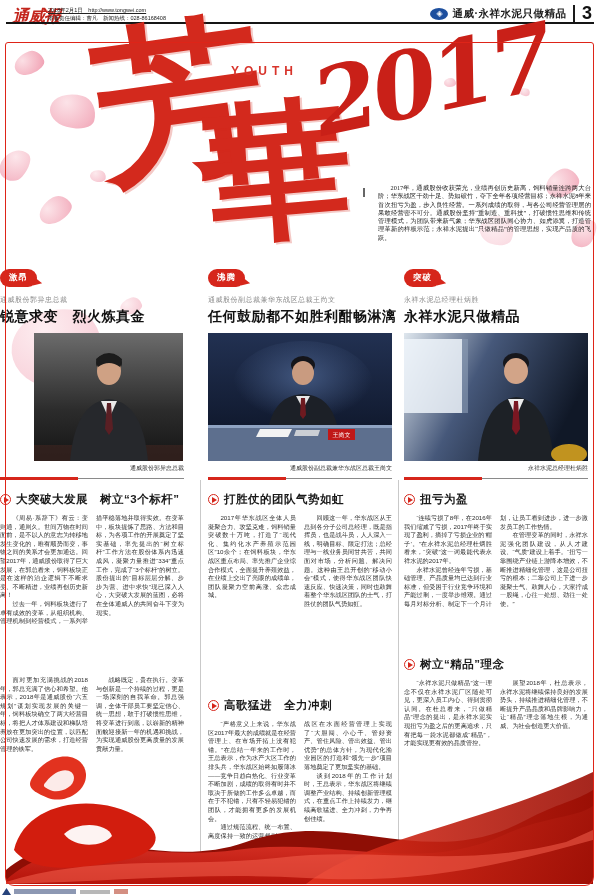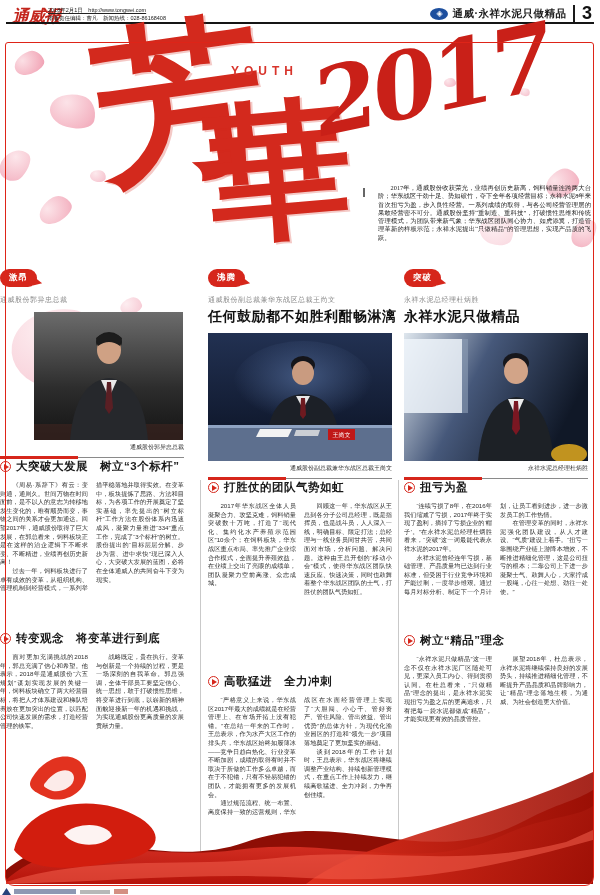--- a/index.html
+++ b/index.html
@@ -38,21 +38,21 @@
   .badge::after { content:""; position:absolute; right:-5px; bottom:0px; border-left:8px solid #d6261b; border-top:3px solid transparent; border-bottom:5px solid transparent; transform:rotate(18deg); }
   .kicker { font-size:7px; color:#8a8a8a; margin-top:8px; letter-spacing:0.5px; }
   .headline { font-size:14px; font-weight:bold; color:#111; font-family:"Liberation Serif",serif; margin-top:3px; letter-spacing:0.5px; white-space:nowrap; }
   .photo { margin-top:7px; height:128px; position:relative; overflow:hidden; background:#222; }
   .photo.narrow { margin-left:34px; width:149px; }
   .photo svg { display:block; width:100%; height:100%; }
   .caption { font-size:6px; color:#333; text-align:right; margin-top:3px; }
   .divider { display:flex; align-items:center; margin-top:4px; }
   .divider .red { width:78px; height:3px; background:#d6261b; flex:none; }
   .divider .ln { flex:1; height:1px; background:#8a8a8a; }
-  .section { margin-top:0; }
+  .section { margin-top:12px; }
   .sec-head { display:flex; align-items:center; gap:5px; }
   .play-icon { width:11px; height:11px; border-radius:50%; border:1.6px solid #d6261b; position:relative; flex:none; }
   .play-icon::after { content:""; position:absolute; left:3px; top:2px; border-left:5px solid #d6261b; border-top:3.5px solid transparent; border-bottom:3.5px solid transparent; }
   .sec-title { font-size:11.5px; font-weight:bold; color:#1a1a1a; letter-spacing:0.5px; white-space:nowrap; }
   .body { margin-top:7px; column-count:2; column-gap:8px; font-size:6.2px; line-height:8.6px; color:#2e2e2e; text-align:justify; overflow:hidden; }
   .body p { text-indent:2em; margin:0; }
   .h-l1{height:150px;} .h-l2{height:150px;}
   .h-m1{height:172px;} .h-m2{height:140px;}
   .h-r1{height:131px;} .h-r2{height:118px;}
   .col-rule { position:absolute; top:480px; height:372px; width:1px; background:#c9c9c9; z-index:1; }
@@ -103,20 +103,21 @@
   <div class="word-year">2017</div>
   <div class="byline-mark"></div>
   <div class="mast-intro">2017年，通威股份收获荣光，业绩再创历史新高，饲料销量连跨两大台阶；华东战区干劲十足、势如破竹，夺下全年各项经营目标；永祥水泥8年来首次扭亏为盈，步入良性经营。一系列成绩的取得，与各公司经营管理层的果敢经营密不可分。通威股份坚持“重制造、重科技”，打破惯性思维和传统管理模式，为团队带来新气象；华东战区团队同心协力、如虎添翼，打造管理革新的样板示范；永祥水泥提出“只做精品”的管理思想，实现产品质的飞跃。</div>
 
   <div class="col-rule r1"></div>
   <div class="col-rule r2"></div>
 
   <div class="col c0">
     <div class="badge">激昂</div>
     <div class="kicker">通威股份郭异忠总裁</div>
+    <div class="headline">锐意求变　烈火炼真金</div>
     <div class="photo narrow">
       <svg viewBox="0 0 149 128" preserveAspectRatio="none">
         <defs>
           <linearGradient id="bg0" x1="0" y1="0" x2="0" y2="1">
             <stop offset="0" stop-color="#6c6c6c"></stop>
               <stop offset="0.6" stop-color="#2c2c2c"></stop>
               <stop offset="1" stop-color="#141414"></stop>
           </linearGradient>
         </defs>
         <rect width="149" height="128" fill="url(#bg0)"></rect>
@@ -138,24 +139,20 @@
       <div class="sec-head">
         <span class="play-icon"></span>
         <span class="sec-title">大突破大发展　树立“3个标杆”</span>
       </div>
       <div class="body h-l1">
         <p>《周易·系辞下》有云：变则通，通则久。世间万物在时间面前，是不以人的意志为转移地发生变化的，唯有顺势而变，事物之间的关系才会更加通达。回望2017年，通威股份取得了巨大发展，在郭总看来，饲料板块正是在这样的治企逻辑下不断求变、不断精进，业绩再创历史新高！</p>
         <p>过去一年，饲料板块进行了卓有成效的变革，从组织机构、管理机制到经营模式，一系列举措平稳落地并取得实效。在变革中，板块提炼了思路、方法和目标，为各项工作的开展奠定了坚实基础，率先提出的“树立标杆”工作方法在股份体系内迅速成风，凝聚力量推进“334”重点工作，完成了“3个标杆”的树立。股份提出的“目标层层分解、步步为营、进中求快”现已深入人心，大突破大发展的蓝图，必将在全体通威人的共同奋斗下变为现实。</p>
       </div>
     </div>
     <div class="section">
-      <div class="sec-head">
-        <span class="play-icon"></span>
-        <span class="sec-title">转变观念　将变革进行到底</span>
-      </div>
       <div class="body h-l2">
         <p>面对更加充满挑战的2018年，郭总充满了信心和希望。他表示，2018年是通威股份“六五规划”谋划实现发展的关键一年，饲料板块确立了两大经营目标，将把人才体系建设和梯队培养放在更加突出的位置，以匹配公司快速发展的需求，打造经营管理的铁军。</p>
         <p>战略既定，贵在执行。变革与创新是一个持续的过程，更是一场深刻的自我革命。郭总强调，全体干部员工要坚定信心、统一思想，敢于打破惯性思维，将变革进行到底，以崭新的精神面貌迎接新一年的机遇和挑战，为实现通威股份更高质量的发展贡献力量。</p>
       </div>
     </div>
   </div>
 
   <div class="col c2">
     <div class="badge">突破</div>
     <div class="kicker">永祥水泥总经理杜炳胜</div>

